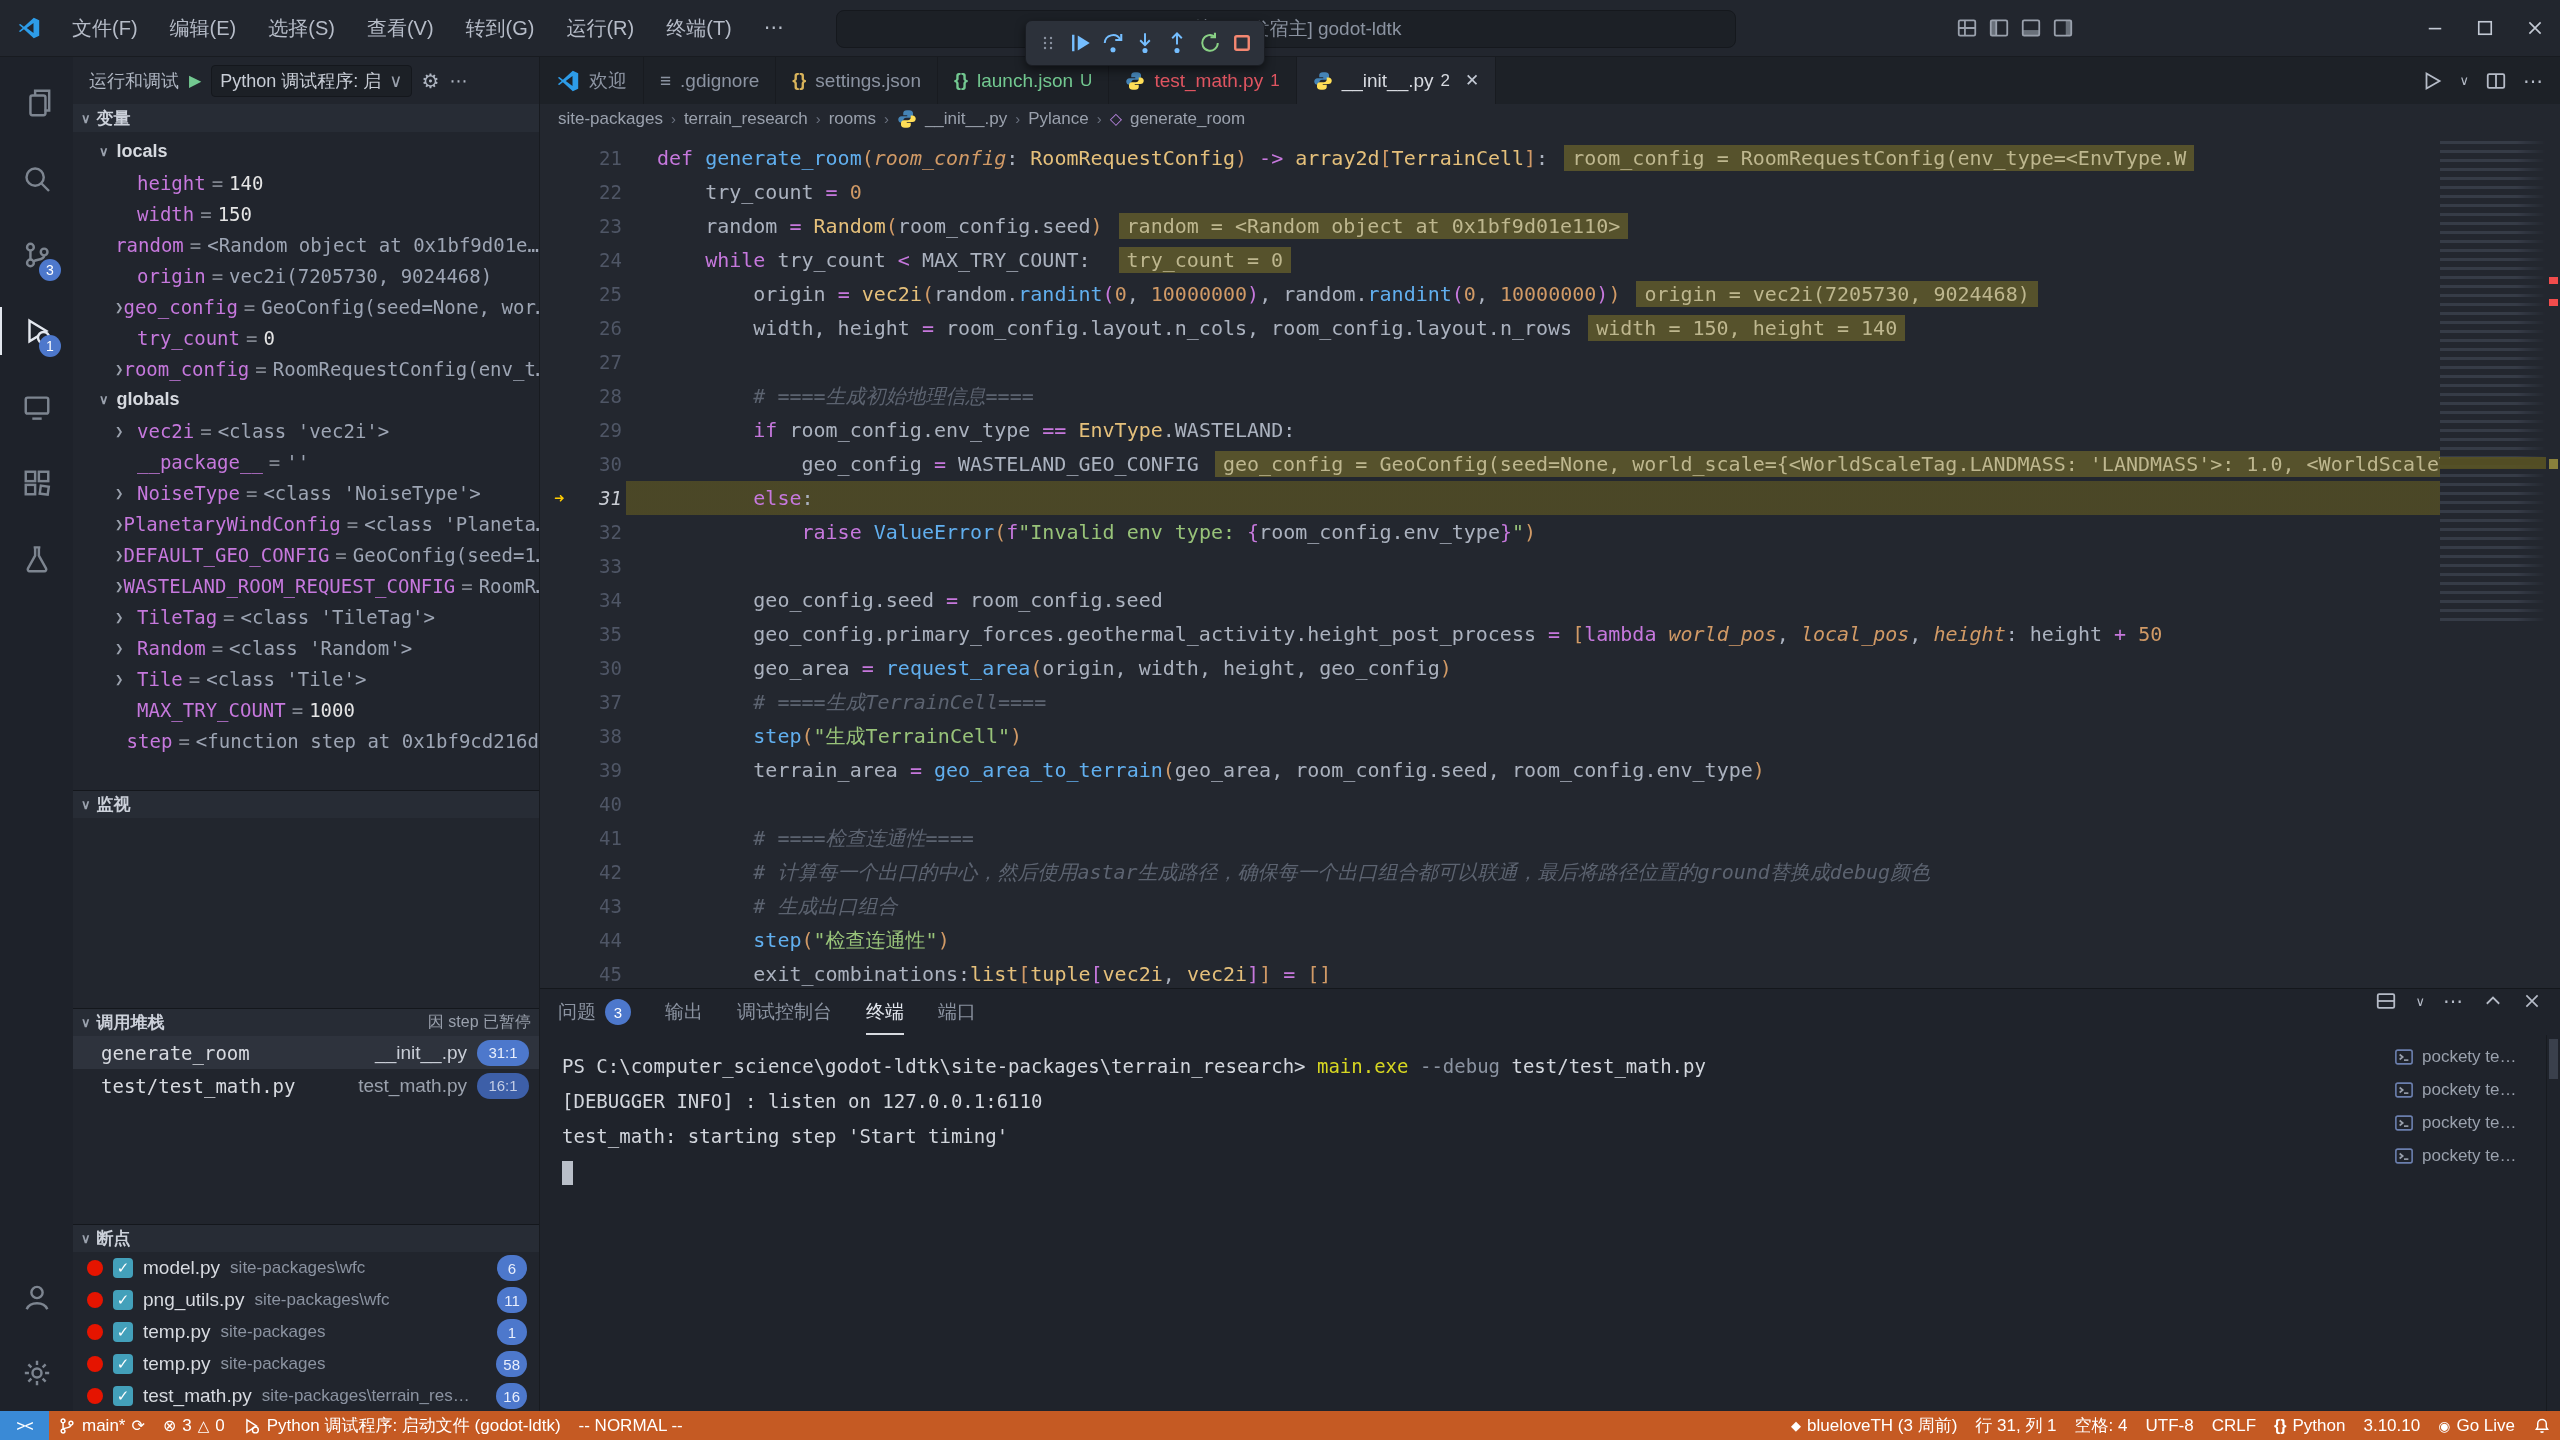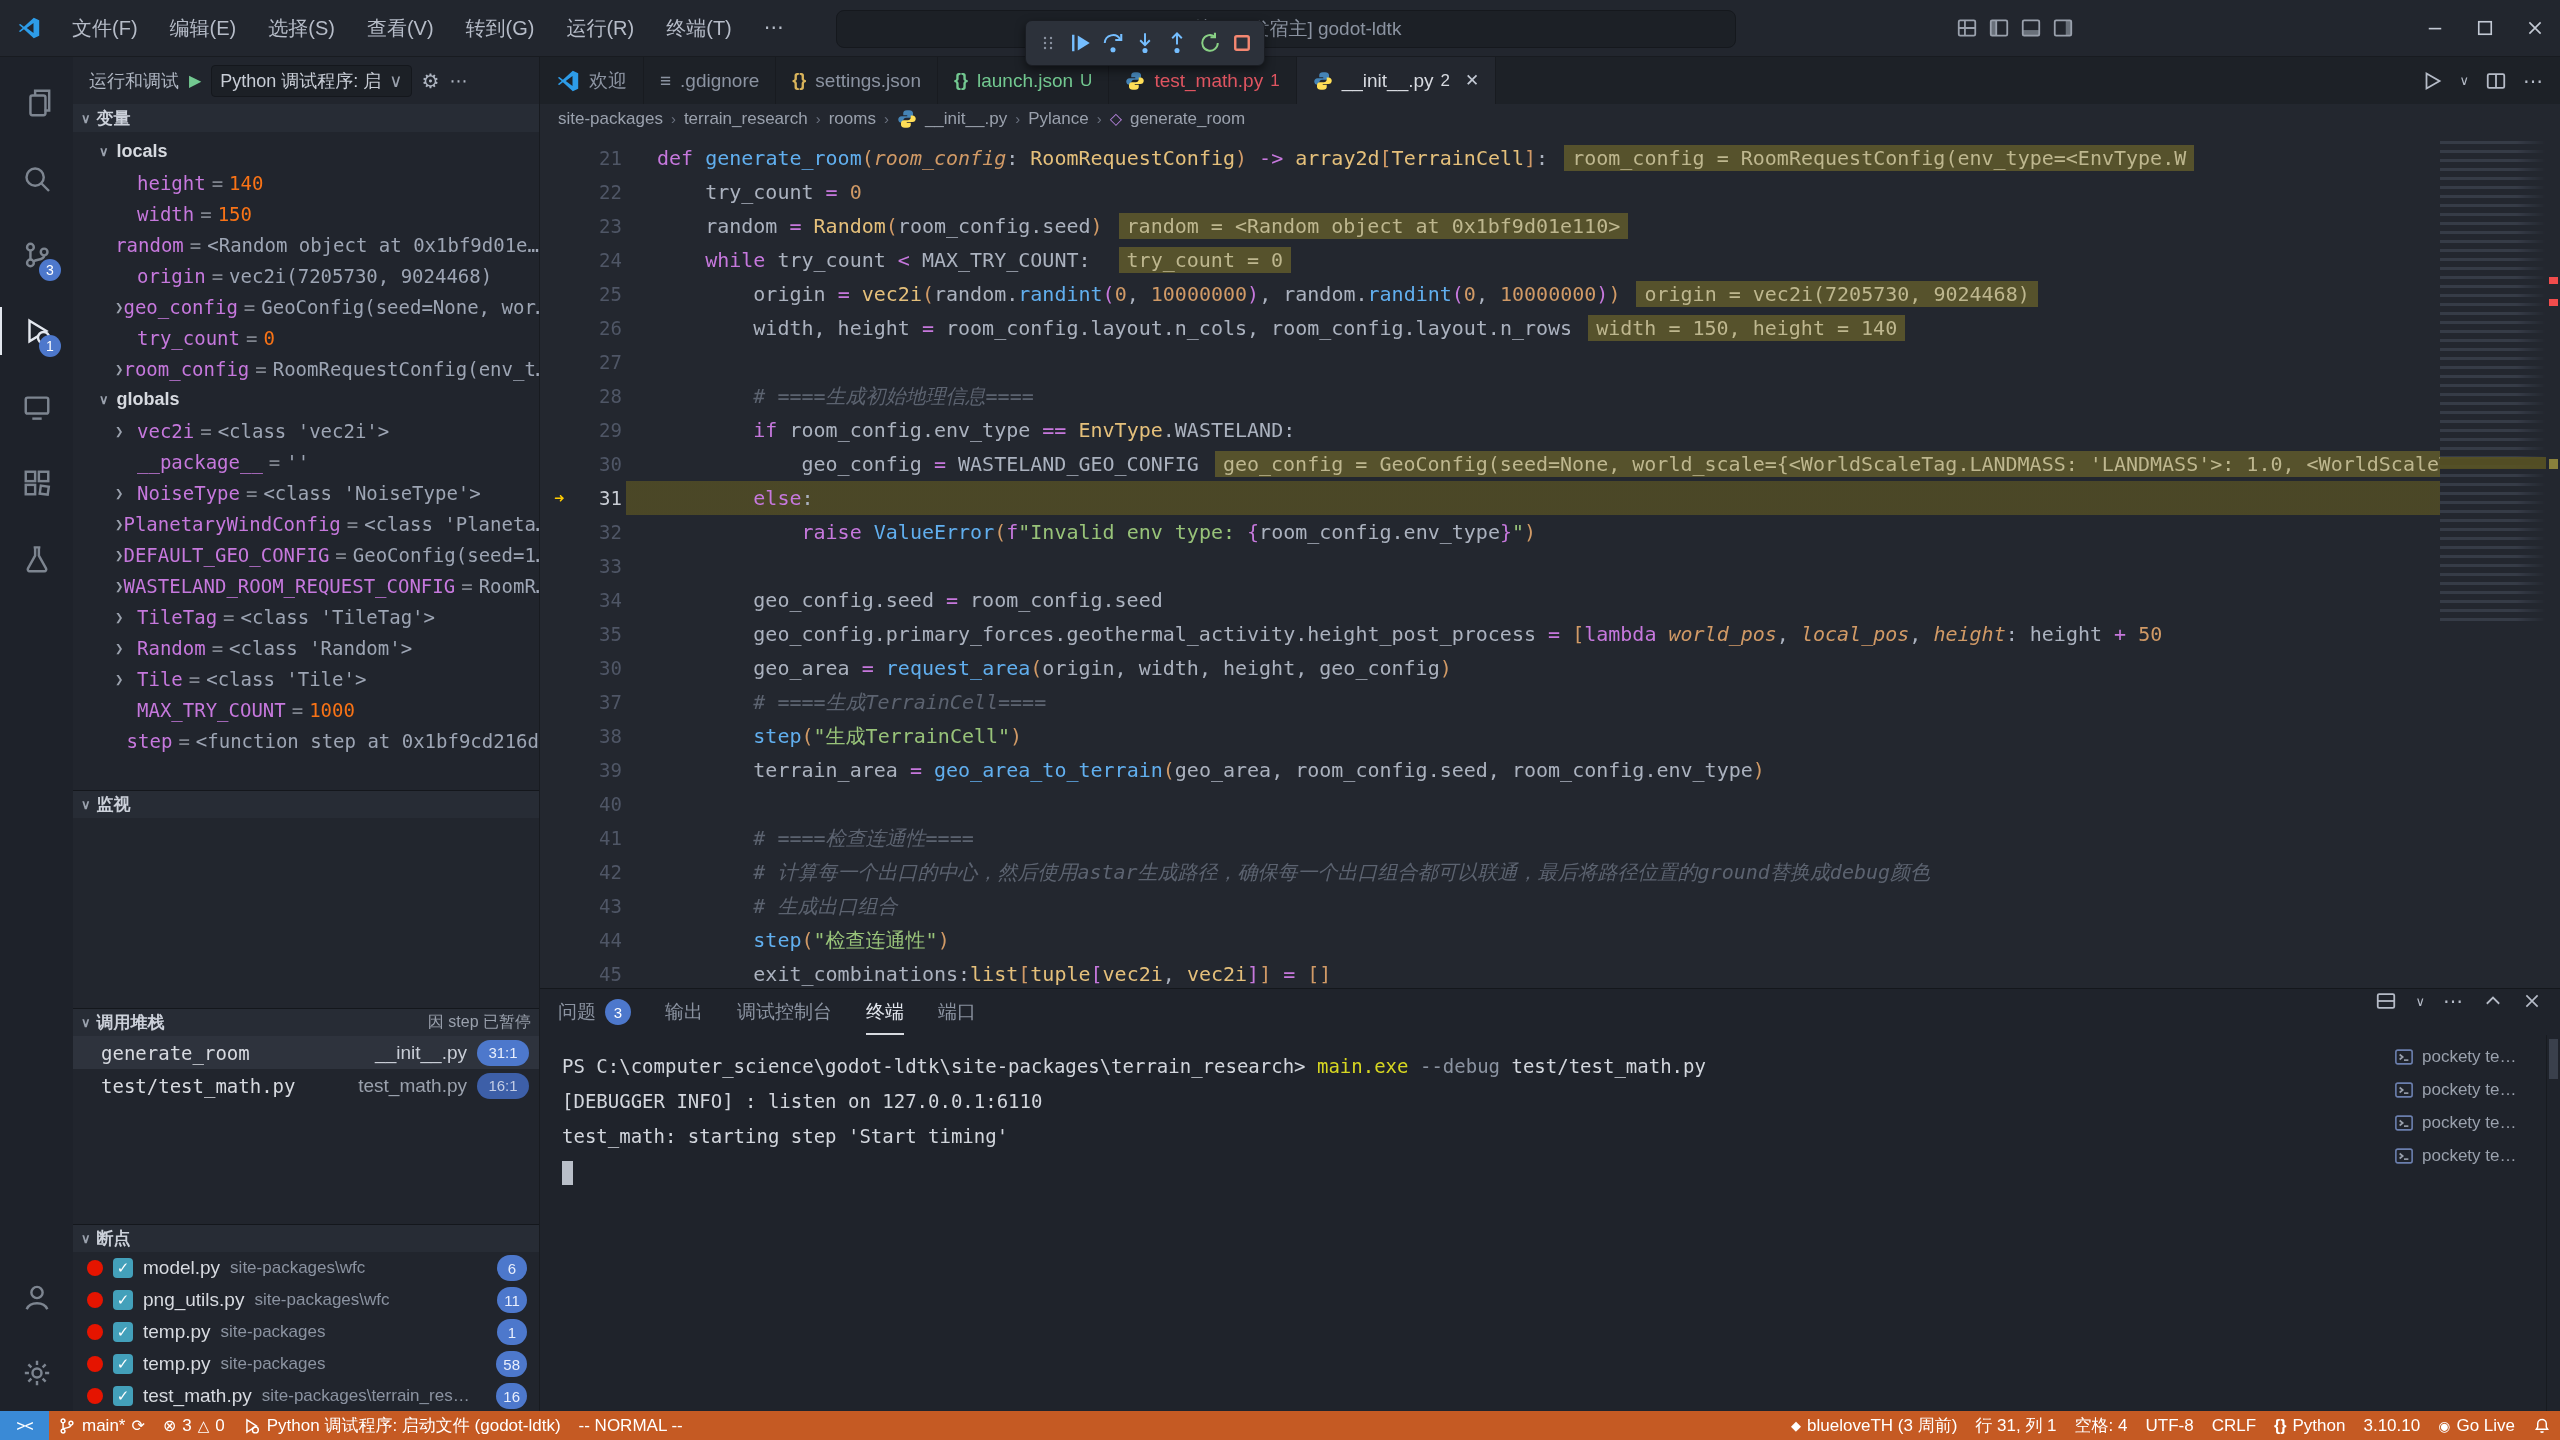--- a/index.html
+++ b/index.html
@@ -49,21 +49,21 @@
   .sec-h { height:28px; flex:none; background:#272c35; border-top:1px solid #14171c; display:flex; align-items:center;
     gap:6px; padding:0 8px; color:#ccd1da; font-size:17px; font-weight:bold; }
   .sec-h .chev { color:#9aa1ad; font-size:13px; }
   .sec-h .sec-note { margin-left:auto; font-weight:normal; color:#9aa1ad; font-size:16px; }
   .vars { height:658px; flex:none; overflow:hidden; font-family:"DejaVu Sans Mono", monospace; font-size:19px; padding-top:4px; }
   .scope-label { height:31px; display:flex; align-items:center; gap:8px; padding-left:26px; color:#d7dae0;
     font-family:"Liberation Sans", sans-serif; font-weight:bold; font-size:18px; }
   .var-row { height:31px; display:flex; align-items:center; padding-left:64px; white-space:nowrap; overflow:hidden; }
   .var-row .tw { width:22px; margin-left:-22px; color:#9aa1ad; font-size:14px; }
   .vname { color:#c678dd; } .veq { color:#7f848e; padding:0 6px; }
-  .vnum { color:#f97316; } .vobj { color:#9da5b4; }
+  .vnum { color:#e5e5e5; } .vobj { color:#9da5b4; }
   .watch-body { height:190px; flex:none; background:#22262e; }
   .stack-body { height:188px; flex:none; font-size:19px; }
   .frame { height:33px; display:flex; align-items:center; padding:0 10px 0 28px; color:#d7dae0; gap:10px; }
   .frame.sel { background:#2e333d; }
   .frame .ffn { font-family:"DejaVu Sans Mono", monospace; }
   .frame .ffile { margin-left:auto; color:#9aa1ad; }
   .frame.sel .ffile { color:#c8cdd6; }
   .pos-badge { min-width:52px; height:26px; border-radius:13px; background:#4d78cc; color:#e8eefc; font-size:15px;
     display:flex; align-items:center; justify-content:center; padding:0 8px; }
   .frame.dim .pos-badge { background:#3c5globalsa; }
@@ -91,21 +91,21 @@
     padding:0 18px; font-size:17px; color:#9aa1ad; white-space:nowrap; }
   .crumb { display:flex; align-items:center; gap:8px; }
   .crumb .sep { color:#6b7280; font-size:15px; }
 
   
   .code-wrap { flex:1; position:relative; overflow:hidden; background:#23272f; font-family:"DejaVu Sans Mono", monospace;margin-top:8px; }
   .code-lines { position:absolute; inset:0 120px 0 0; }
   .cl { height:34px; display:flex; align-items:center; white-space:nowrap; overflow:hidden; font-size:20px; }
   .cl .glyph { width:38px; flex:none; display:flex; justify-content:center; color:#e2c08d; font-size:17px; }
   .cl .ln { width:44px; flex:none; text-align:right; color:#4f5666; font-size:19px; }
-  .cl.cur .ln { color:#c8ccd4; }
+  .cl.cur .ln { color:#c8ccd4;font-style:italic; }
   .cl .code { margin-left:35px; white-space:pre; }
   .cl.cur { background:linear-gradient(to right, transparent 86px, rgba(88,82,36,.75) 86px); }
   .inline-val { margin-left:16px; background:#56522c; color:#beb78f; padding:1px 8px; white-space:pre; }
   .tok-p { color:#abb2bf; } .tok-kw { color:#c678dd; } .tok-fn { color:#61afef; }
   .tok-ty { color:#e5c07b; } .tok-num { color:#d19a66; } .tok-str { color:#98c379; }
   .tok-cmt { color:#5c6370; font-style:italic; } .tok-op { color:#c678dd; }
   .tok-b1 { color:#d19a66; } .tok-b2 { color:#c678dd; } .tok-par { color:#d19a66; font-style:italic; }
   .minimap { position:absolute; top:0; right:14px; width:106px; height:480px; opacity:.85;
     background:repeating-linear-gradient(to bottom, #3a404c 0 3px, transparent 3px 9px);
     -webkit-mask:linear-gradient(to right,#000 0 70%, transparent); mask:linear-gradient(to right,#000 0 72%, transparent); }

